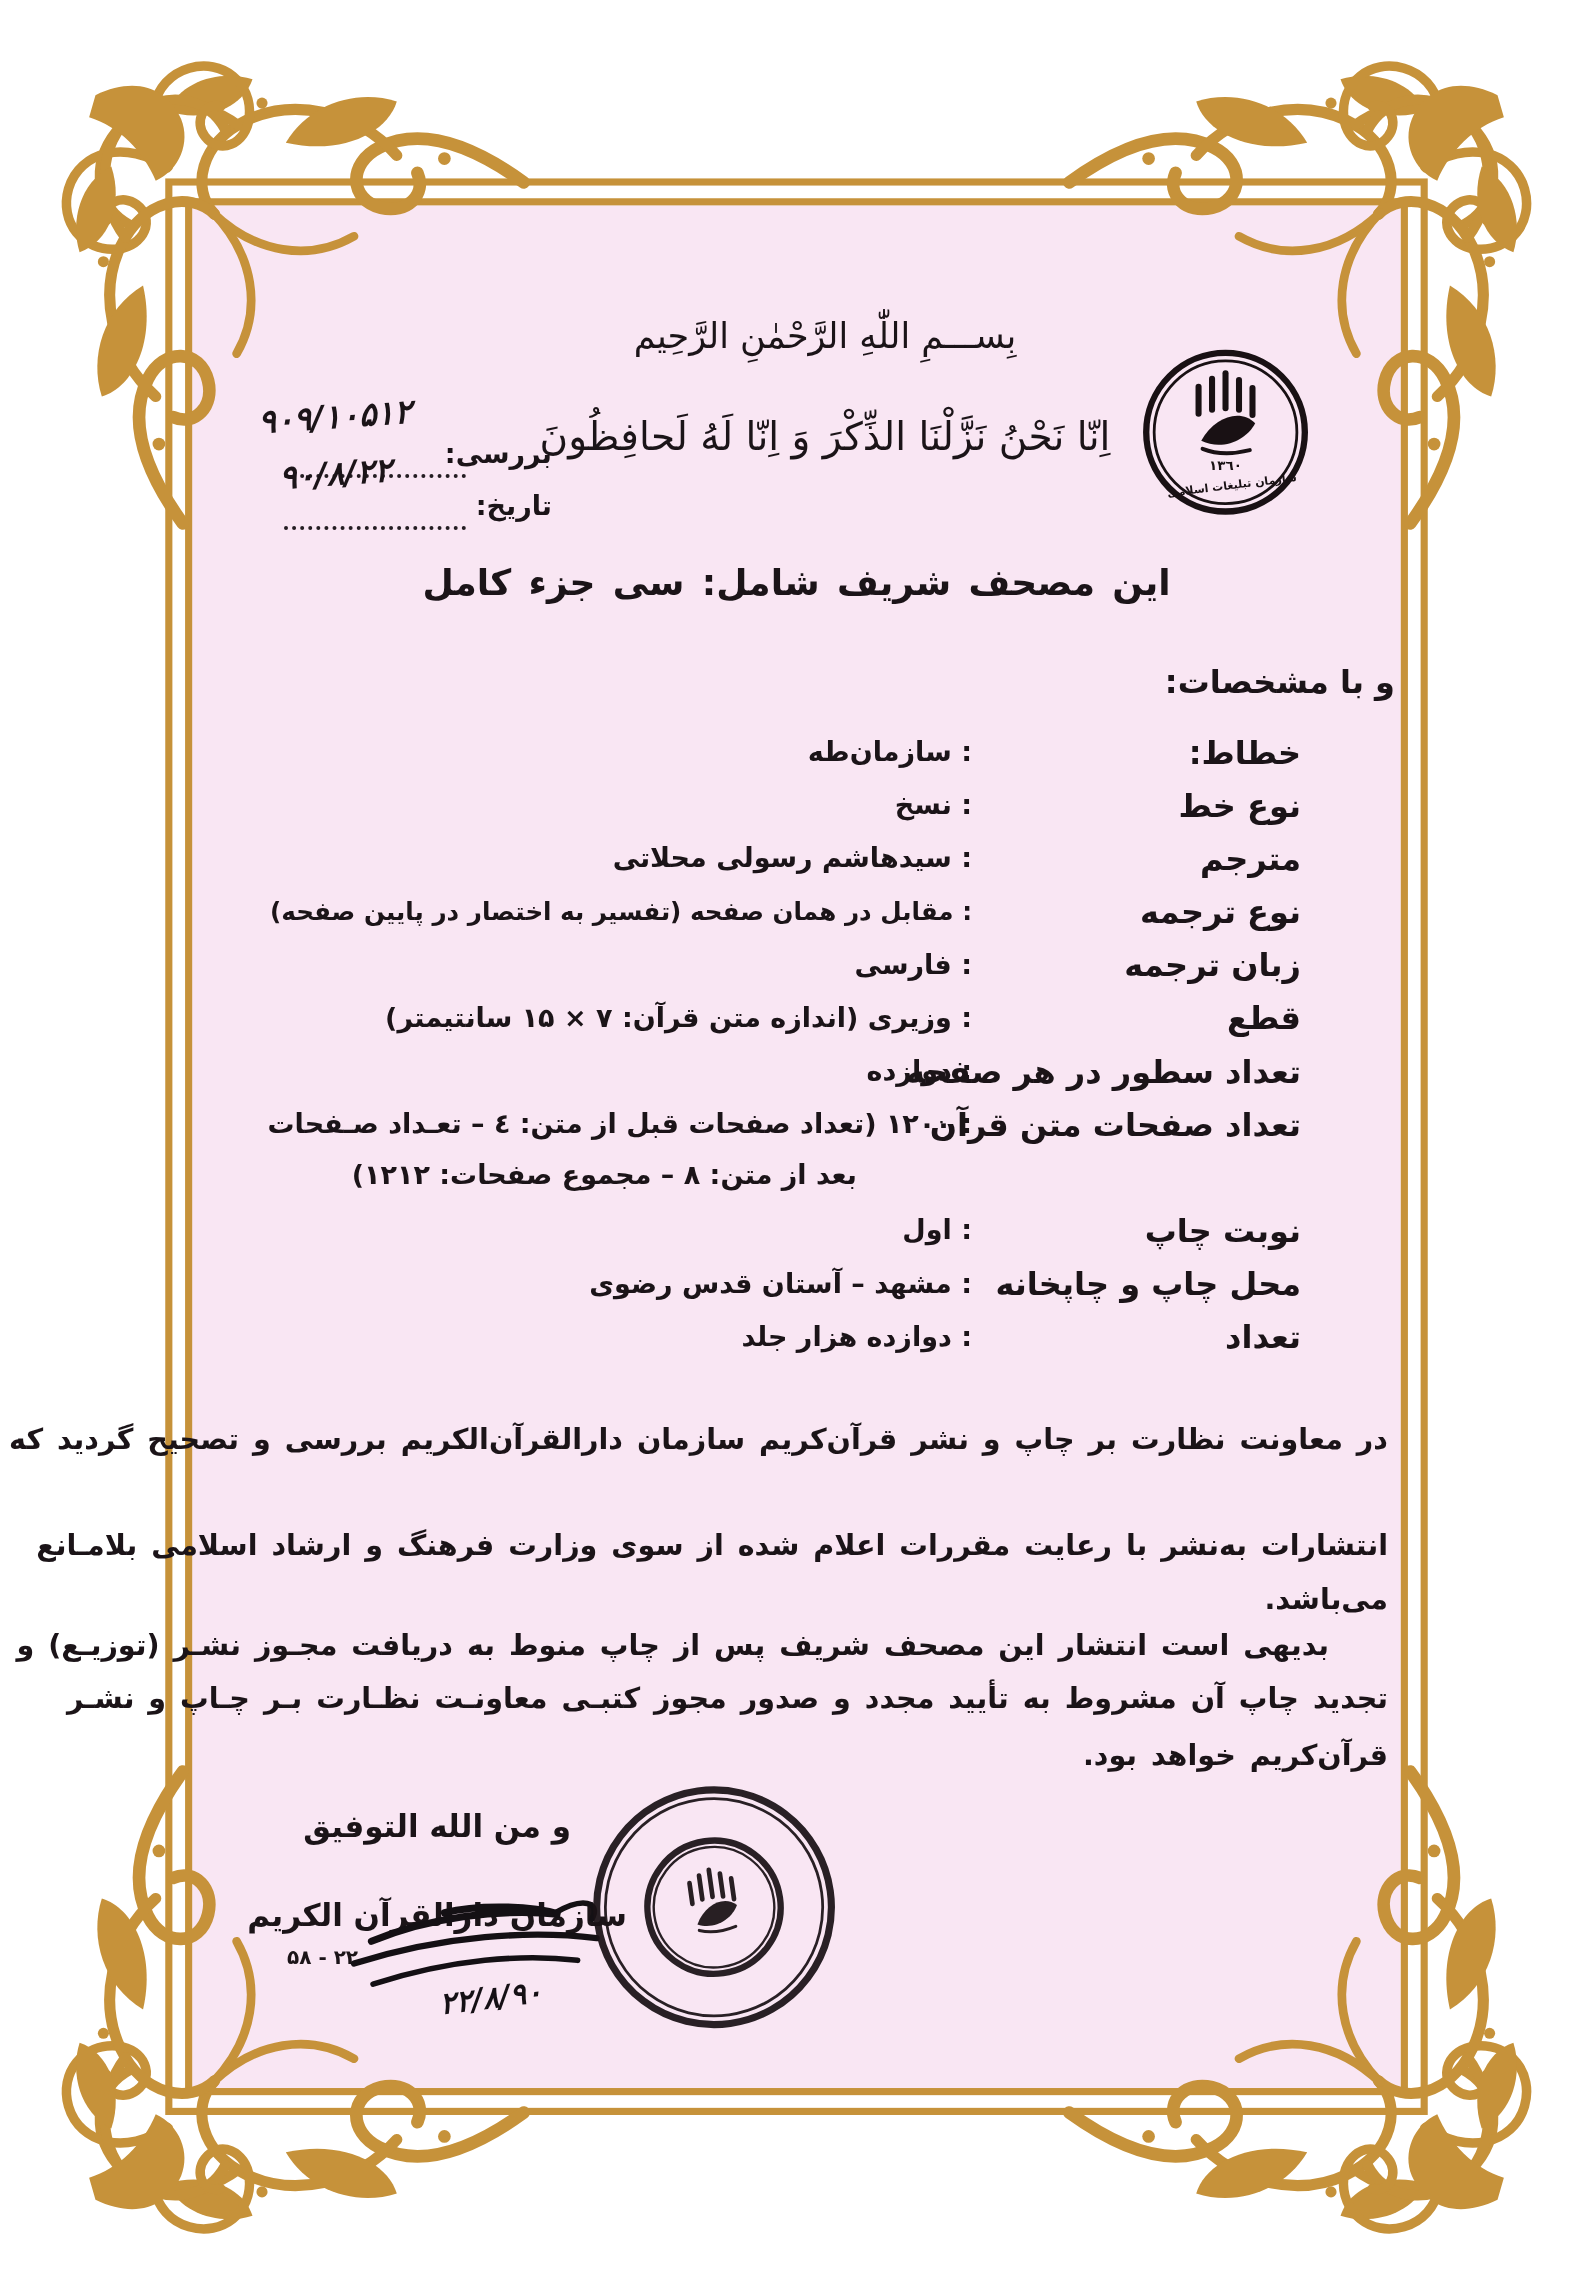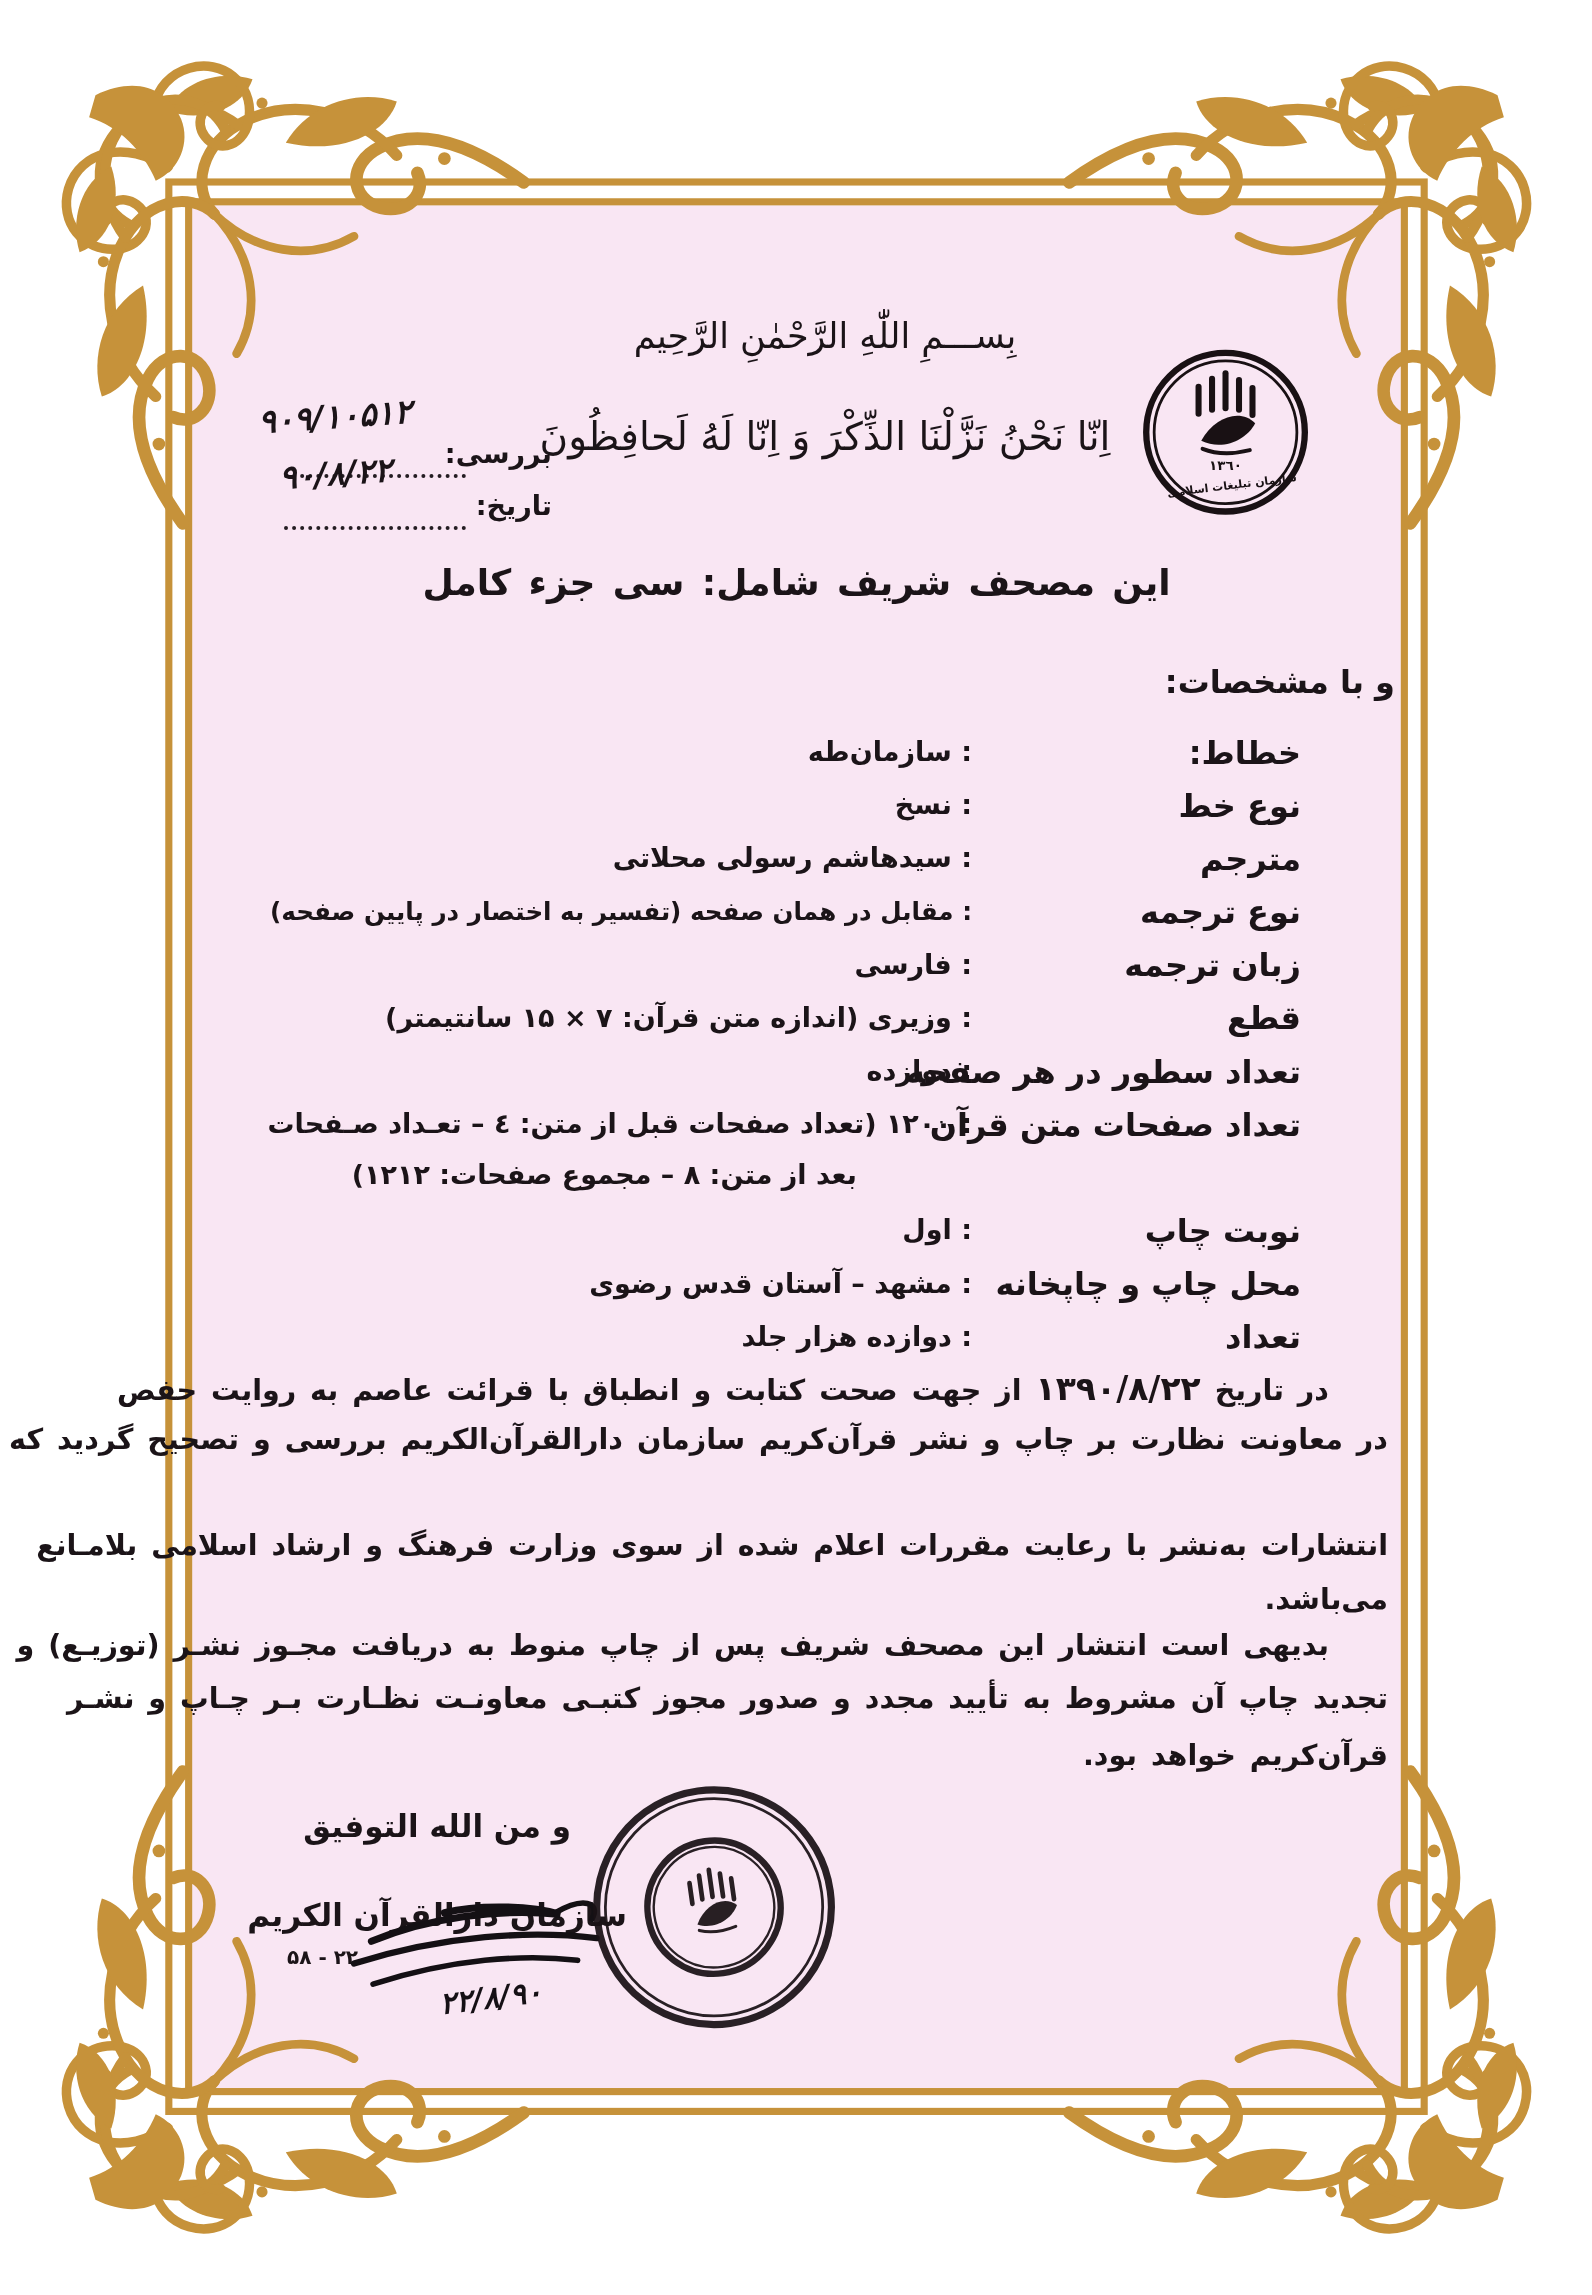--- a/index.html
+++ b/index.html
@@ -140,23 +140,20 @@
     </div>
     <div>
       <span class="abs spec-lbl" style="top:1265px;">محل چاپ و چاپخانه</span>
       <span class="abs spec-val" style="top:1268px;">: مشهد – آستان قدس رضوی</span>
     </div>
     <div>
       <span class="abs spec-lbl" style="top:1318px;">تعداد</span>
       <span class="abs spec-val" style="top:1321px;">: دوازده هزار جلد</span>
     </div>
 
-    <div class="abs para" style="right:264px; top:1369px;">
-      <span>در تاریخ </span><span class="big-num">۱۳۹۰/۸/۲۲</span><span> از جهت صحت کتابت و انطباق با قرائت عاصم به روایت حفص</span>
-    </div>
     <div class="abs para" style="right:205px; top:1422px;">در معاونت نظارت بر چاپ و نشر قرآن‌کریم سازمان دارالقرآن‌الکریم بررسی و تصحیح گردید که</div>
     <div class="abs para" style="right:205px; top:1528px;">انتشارات به‌نشر با رعایت مقررات اعلام شده از سوی وزارت فرهنگ و ارشاد اسلامی بلامـانع</div>
     <div class="abs para" style="right:205px; top:1582px;">می‌باشد.</div>
 
     <div class="abs para" style="right:264px; top:1628px;">بدیهی است انتشار این مصحف شریف پس از چاپ منوط به دریافت مجـوز نشـر (توزیـع) و</div>
     <div class="abs para" style="right:205px; top:1681px;">تجدید چاپ آن مشروط به تأیید مجدد و صدور مجوز کتبـی معاونـت نظـارت بـر چـاپ و نشـر</div>
     <div class="abs para" style="right:205px; top:1738px;">قرآن‌کریم خواهد بود.</div>
 
     <div class="abs foot" style="right:1022px; top:1808px;">و من الله التوفیق</div>
     <div class="abs foot" style="right:966px; top:1897px;">سازمان دارالقرآن الکریم</div>

